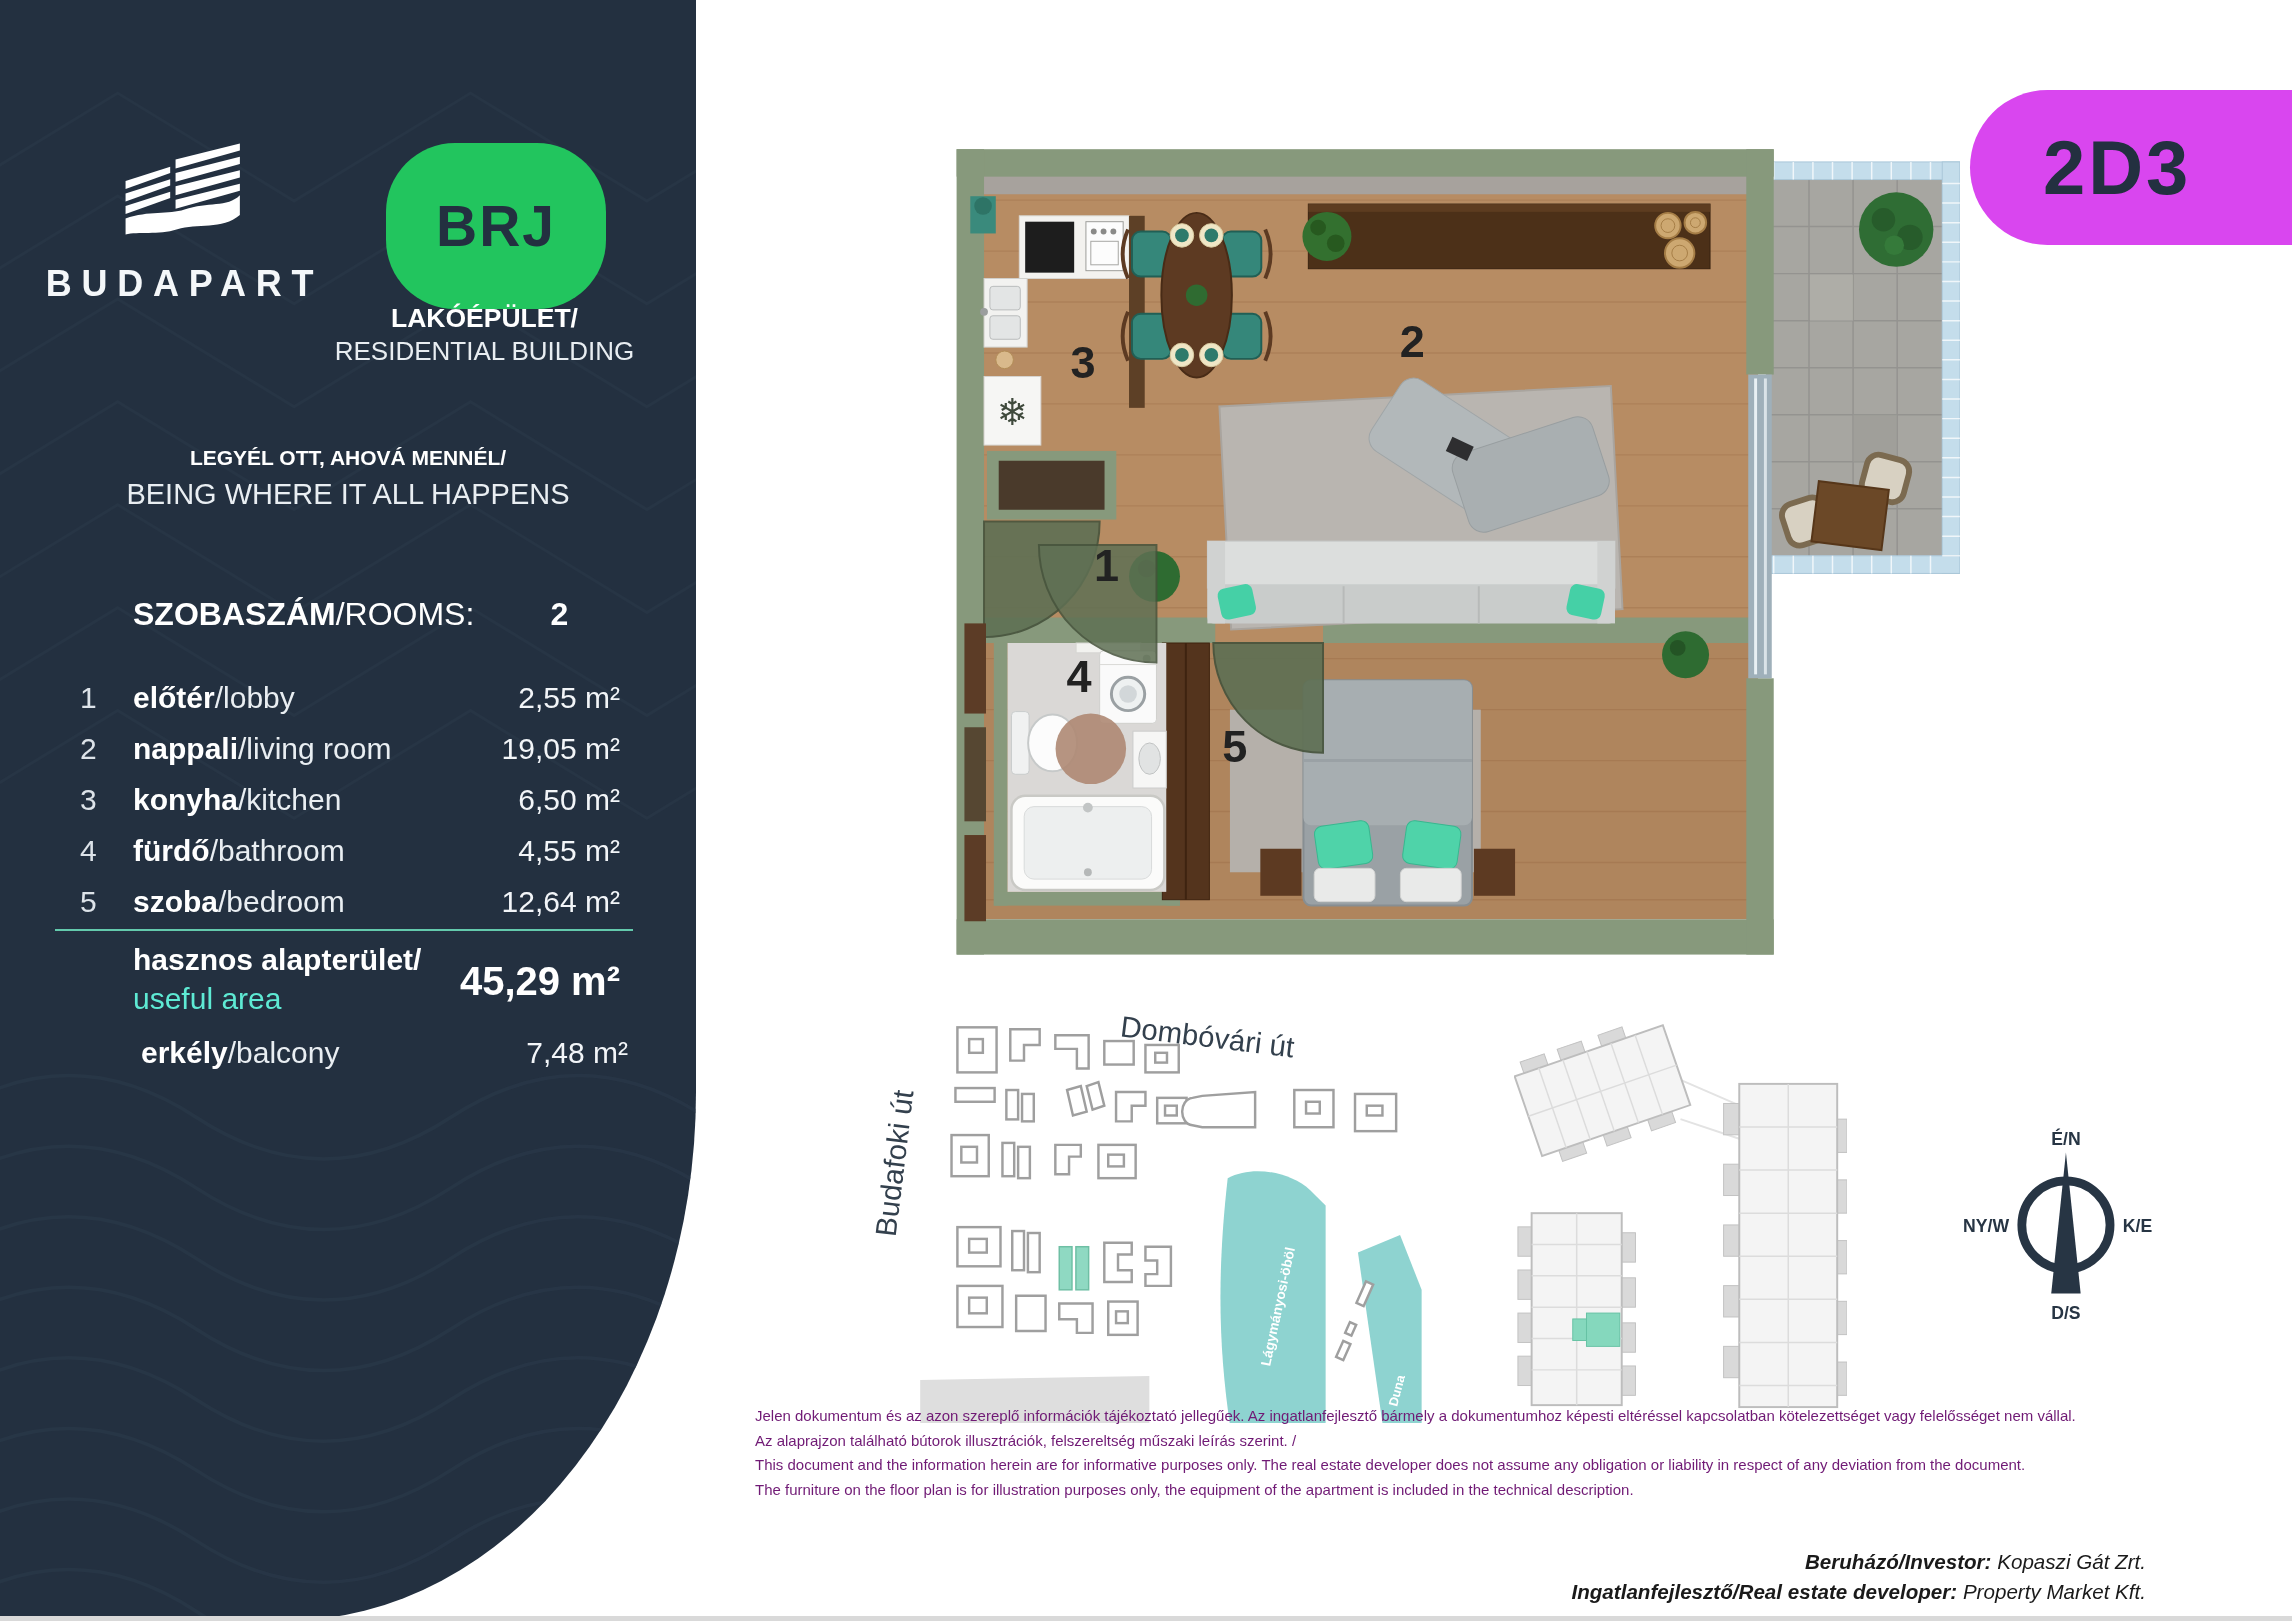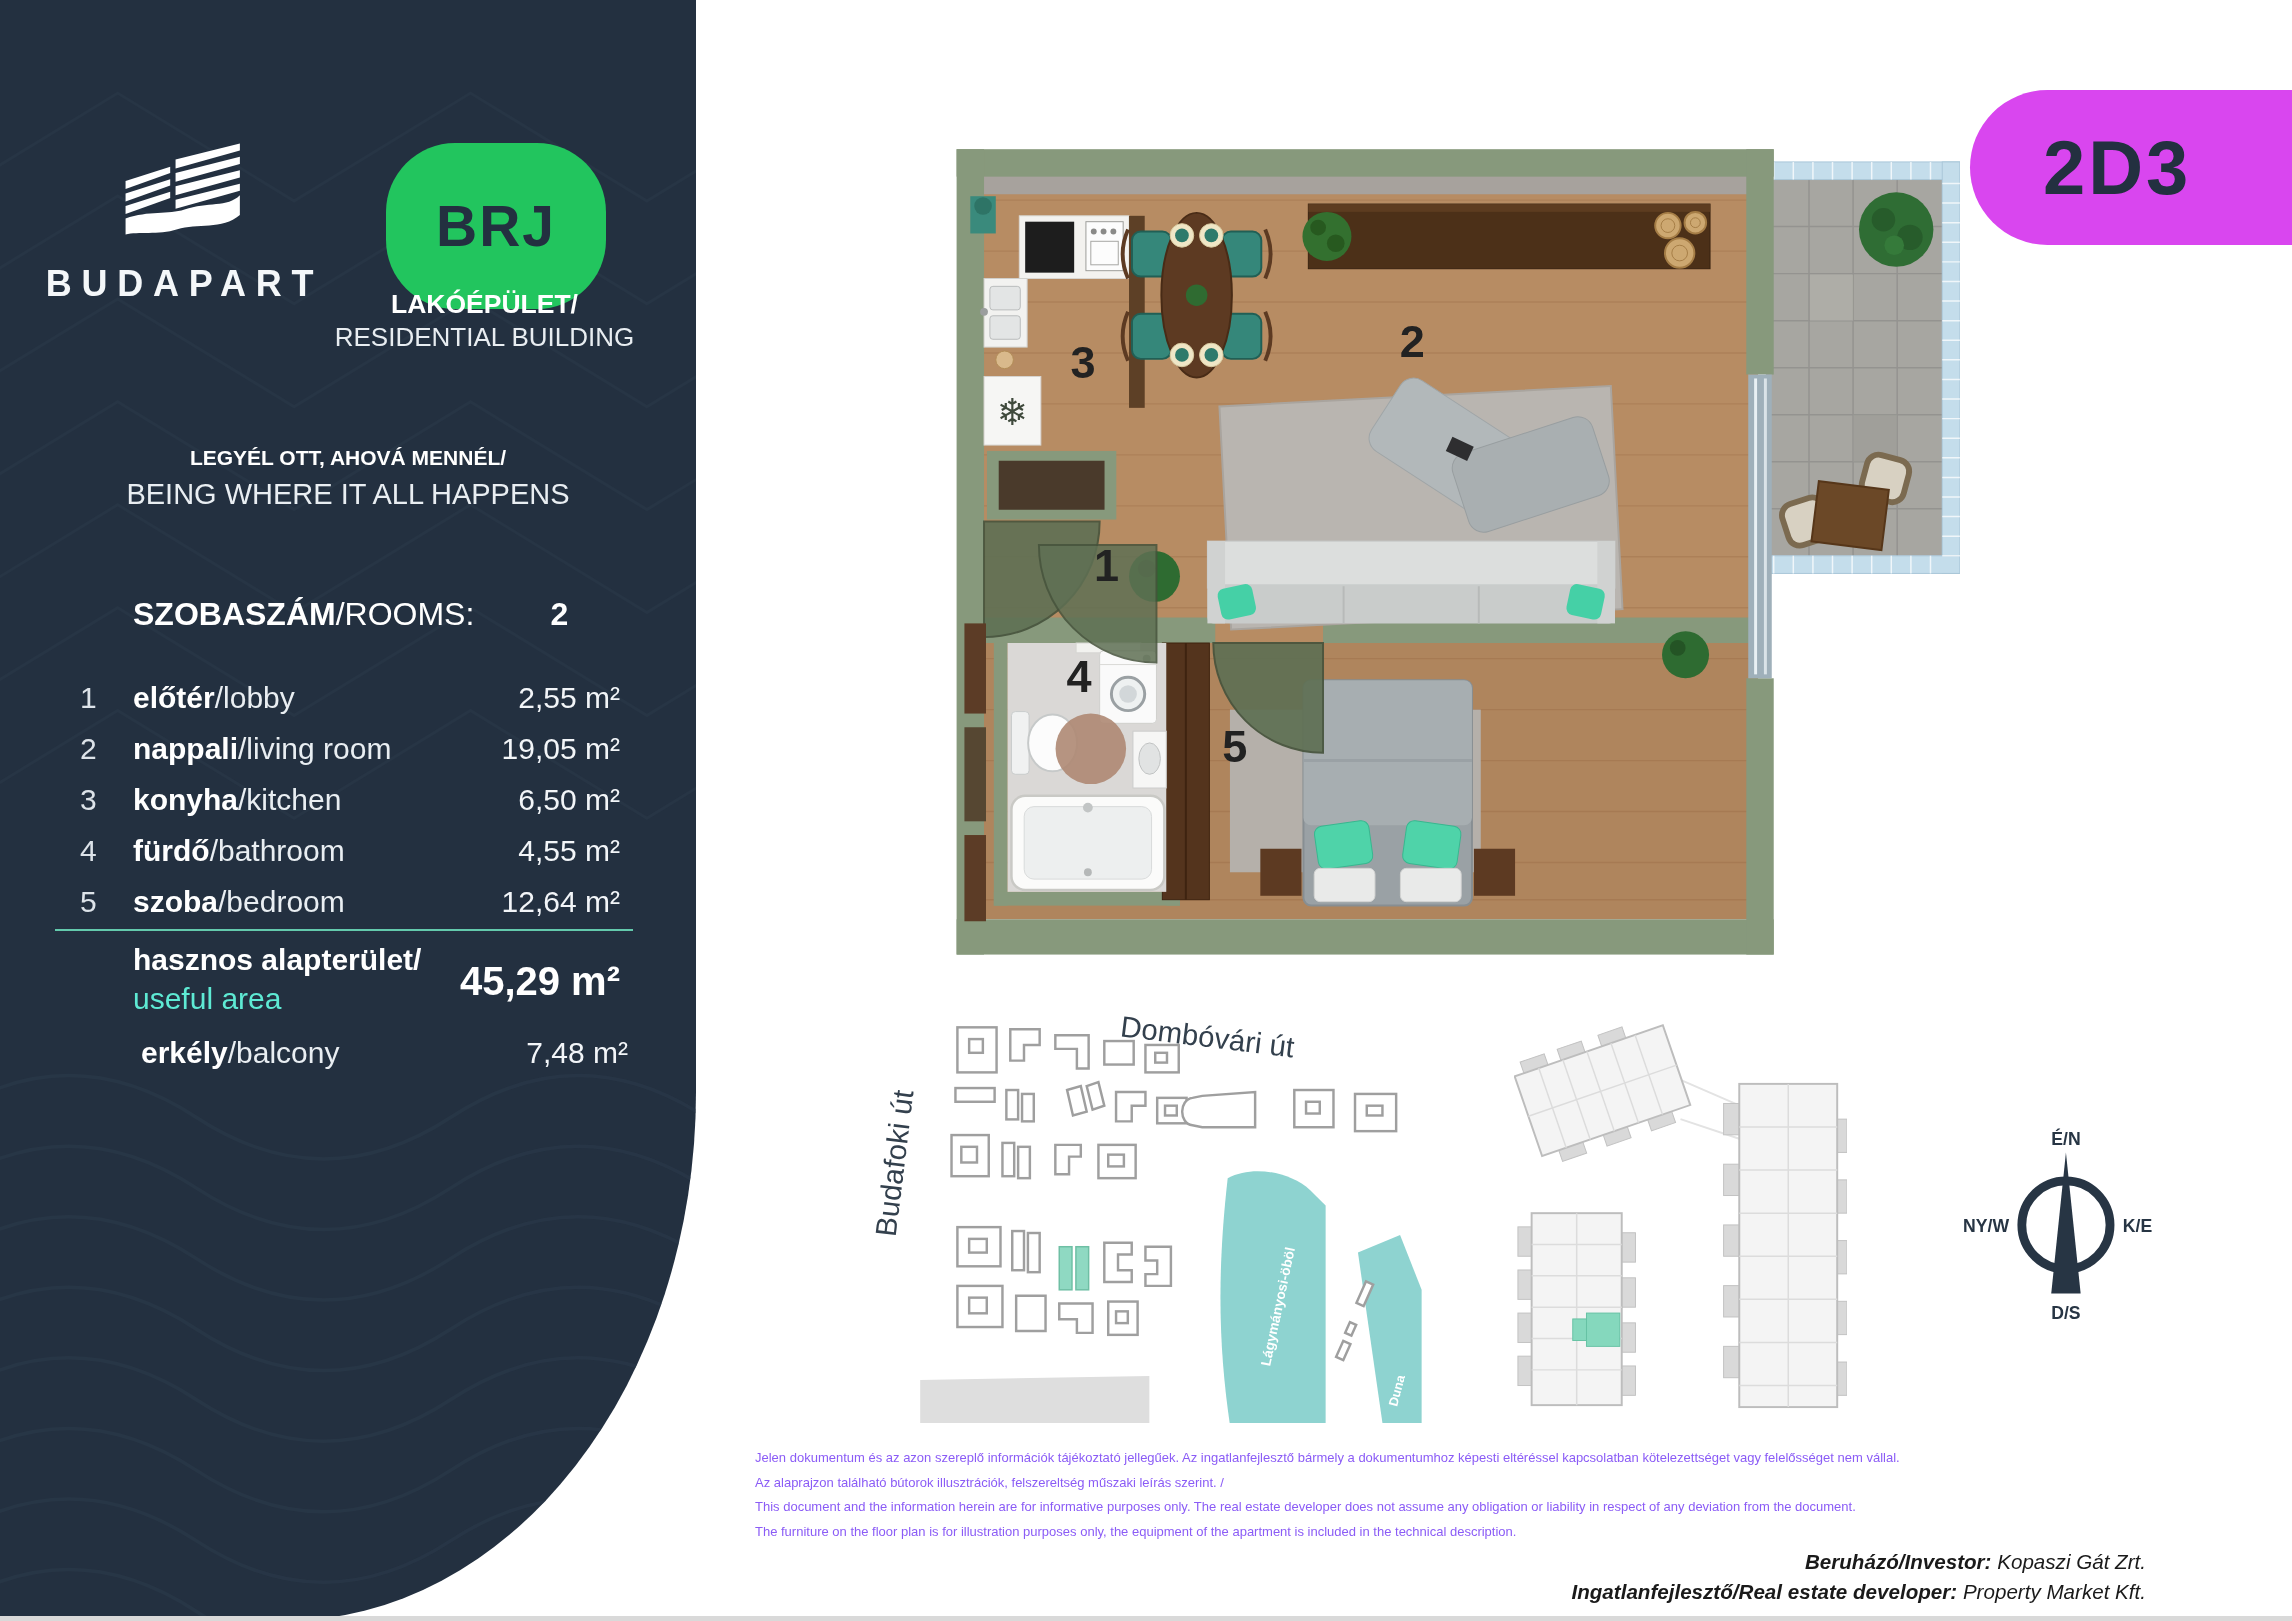--- a/index.html
+++ b/index.html
@@ -10,21 +10,21 @@
   
   .sidebar { position:absolute; left:0; top:0; width:696px; height:1621px;
     background:#233040; border-bottom-right-radius:412px 529px; overflow:hidden; color:#fff; }
   .sidebar svg.pattern { position:absolute; left:0; top:0; }
   .logo-icon { position:absolute; left:122px; top:135px; }
   .wordmark { position:absolute; left:0; top:263px; width:369px; text-align:center;
     font-size:36px; font-weight:bold; letter-spacing:9.8px; color:#f4f7f9; }
   .brj-badge { position:absolute; left:386px; top:143px; width:220px; height:166px;
     background:#22c55e; border-radius:69px; color:#233040; font-size:57px; font-weight:bold;
     display:flex; align-items:center; justify-content:center; letter-spacing:2px; }
-  .building-type { position:absolute; left:323px; top:288px; width:323px; text-align:center; line-height:33px; }
+  .building-type { position:absolute; left:323px; top:302px; width:323px; text-align:center; line-height:33px; }
   .building-type .hu { font-size:26.5px; font-weight:bold; }
   .building-type .en { font-size:26px; color:#e8edf1; }
   .tagline { position:absolute; left:0; top:439px; width:696px; text-align:center; line-height:37px; }
   .tagline .hu { font-size:21px; font-weight:bold; }
   .tagline .en { font-size:29px; color:#e9eef2; }
 
   .rooms-header { position:absolute; left:133px; top:596px; font-size:32px; }
   .rooms-header b { font-weight:bold; }
   .rooms-count { position:absolute; left:537px; top:596px; width:45px; text-align:center;
     font-size:32px; font-weight:bold; }
@@ -48,22 +48,22 @@
   .unit-badge { position:absolute; left:1970px; top:90px; width:322px; height:155px;
     background:#d946ef; border-radius:78px 0 0 78px; color:#233040; font-size:76px; font-weight:bold;
     display:flex; align-items:center; padding-left:73px; letter-spacing:2.9px; }
 
   
   .floorplan   { position:absolute; left:931px;  top:110px;  }
   .sitemap     { position:absolute; left:863px;  top:996px; }
   .buildingplan{ position:absolute; left:1514px; top:1021px; }
   .compass     { position:absolute; left:1960px; top:1127px; }
 
-  .disclaimer { position:absolute; left:755px; top:1446px; width:1529px; font-size:13px;
-    color:#8b5cf6; line-height:24.5px; white-space:nowrap; }
+  .disclaimer { position:absolute; left:755px; top:1404px; width:1529px; font-size:15px;
+    color:#701a75; line-height:24.5px; white-space:nowrap; }
   .footer { position:absolute; right:147px; top:1547px; width:882px; text-align:right;
     font-size:20.6px; font-style:italic; color:#1a1a1a; line-height:30px; }
   .footer b { font-weight:bold; }
   .bottom-edge { position:absolute; left:0; bottom:0; width:2293px; height:4.9px; background:#d9d9d9; }
 
   svg text { font-family:"Liberation Sans", sans-serif; }
 </style>
 </head>
 <body>
 

